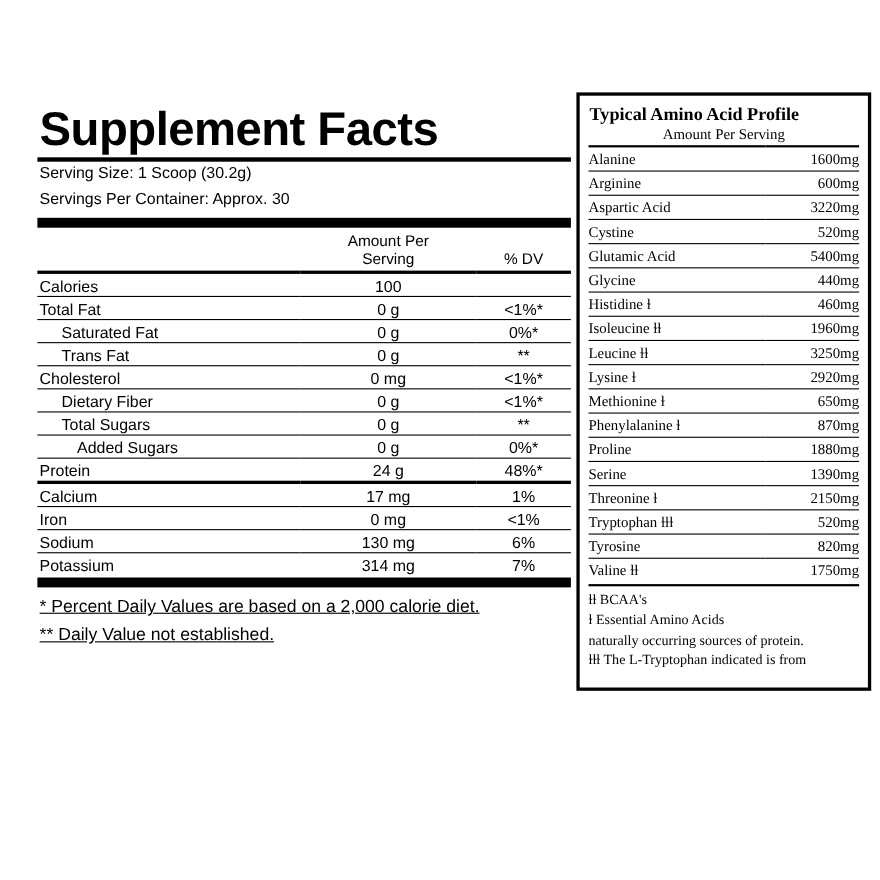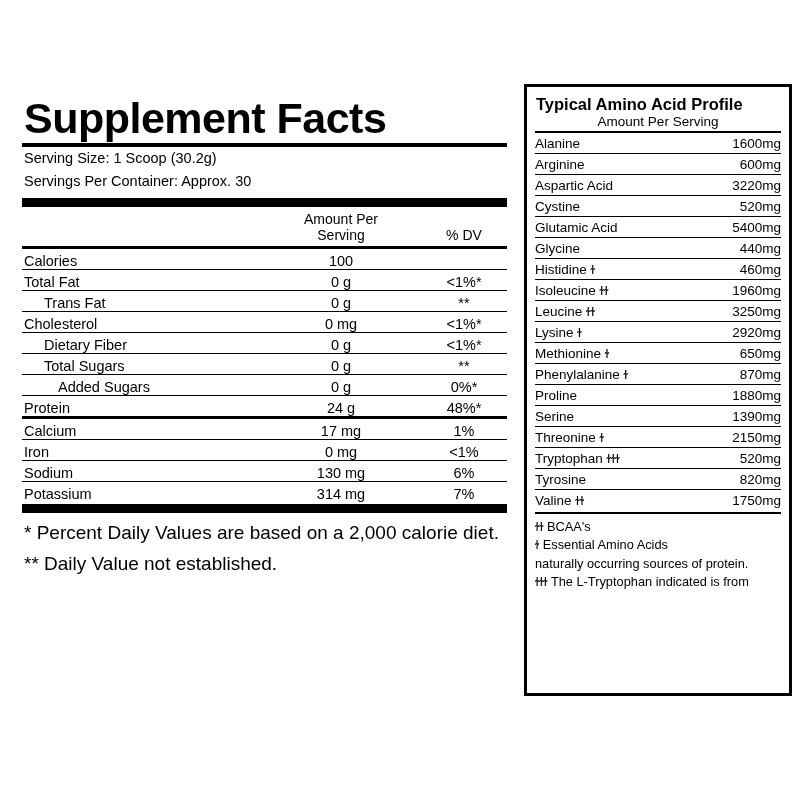--- a/index.html
+++ b/index.html
@@ -20,21 +20,21 @@
     height: 800px;
     background: #ffffff;
   }
   .panel {
     position: absolute;
     background: #ffffff;
   }
 
   
   #sf-panel {
-    left: 12px;
+    left: 24px;
     top: 84px;
     width: 505px;
     height: 600px;
     padding: 0 10px;
     box-sizing: border-box;
   }
   #sf-title {
     font-size: 43px;
     font-weight: 700;
     letter-spacing: -0.5px;
@@ -71,35 +71,37 @@
   .hdr-amount {
     text-align: center;
     line-height: 1.15;
   }
   .row-border td { border-top: 1px solid #000; }
   .row-border-med td { border-top: 3px solid #000; margin-top: 24px; }
   .indent1 { padding-left: 22px !important; }
   .indent2 { padding-left: 36px !important; }
 
   .footnote {
-    font-size: 19px;
+    font-size: 16px;
     line-height: 1.5;
     margin-left: 2px;
     margin-top: 6px;
+    text-decoration: underline;
   }
 
   
   #aa-panel {
     left: 524px;
     top: 84px;
     width: 268px;
-    height: 612px;
+    height: 544px;
     border: 3px solid #000;
     box-sizing: border-box;
     padding: 6px 8px 6px 8px;
+    font-family: Liberation Serif, serif;
   }
   #aa-title {
     font-size: 16.5px;
     font-weight: 700;
     line-height: 1.1;
     margin: 2px 0 1px 1px;
     white-space: nowrap;
   }
   #aa-sub {
     font-size: 13.5px;
@@ -158,20 +160,25 @@
           <td class="c-amt">100</td>
           <td class="c-dv"></td>
         </tr>
 
         <tr class="row-border">
           <td class="c-name">Total Fat</td>
           <td class="c-amt">0 g</td>
           <td class="c-dv">&lt;1%*</td>
         </tr>
 
+        <tr class="row-border">
+          <td class="c-name indent1">Saturated Fat</td>
+          <td class="c-amt">0 g</td>
+          <td class="c-dv">0%*</td>
+        </tr>
 
         <tr class="row-border">
           <td class="c-name indent1">Trans Fat</td>
           <td class="c-amt">0 g</td>
           <td class="c-dv">**</td>
         </tr>
 
         <tr class="row-border">
           <td class="c-name">Cholesterol</td>
           <td class="c-amt">0 mg</td>

